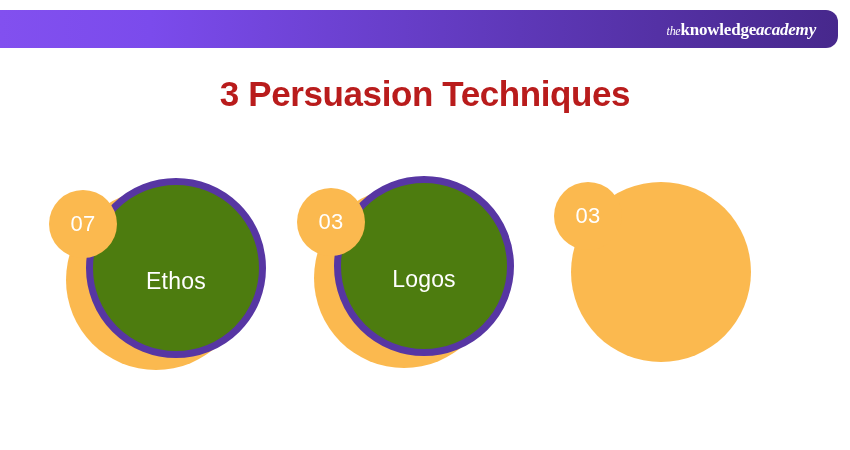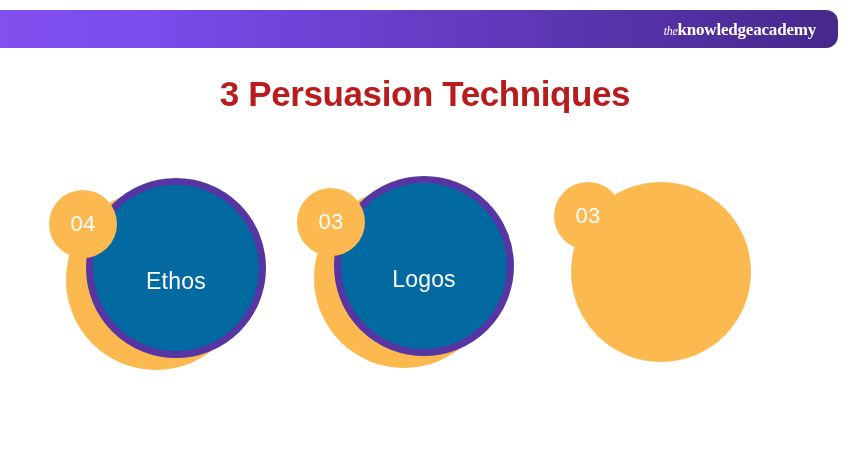--- a/index.html
+++ b/index.html
@@ -42,20 +42,21 @@
   .brand-the {
     font-style: italic;
     font-size: 12px;
     letter-spacing: -0.3px;
   }
   .brand-knowledge {
     font-weight: 700;
   }
   .brand-academy {
     font-weight: 700;
+    font-style: italic;
   }
 
   
   .page-title {
     position: absolute;
     left: 0;
     right: 0;
     top: 74px;
     text-align: center;
     color: #b91c1c;
@@ -93,21 +94,21 @@
     background: #fbb94f;
   }
   
   .circle-main {
     position: absolute;
     left: 48px;
     top: 10px;
     width: 180px;
     height: 180px;
     border-radius: 50%;
-    background: #0369a1;
+    background: #4d7c0f;
     border: 7px solid #5736a3;
     box-sizing: border-box;
     display: flex;
     align-items: center;
     justify-content: center;
   }
   .circle-label {
     color: #ffffff;
     font-size: 23px;
     font-weight: 400;
@@ -147,21 +148,21 @@
 <div class="page-title">3 Persuasion Techniques</div>
 
 <div class="cards-row">
 
   <div class="card card-1">
     <div class="circle-shadow"></div>
     <div class="circle-main">
       <span class="circle-label">Ethos</span>
     </div>
     <div class="badge">
-      <span class="badge-number">04</span>
+      <span class="badge-number">07</span>
     </div>
   </div>
 
   <div class="card card-2">
     <div class="circle-shadow"></div>
     <div class="circle-main">
       <span class="circle-label">Logos</span>
     </div>
     <div class="badge">
       <span class="badge-number">03</span>

